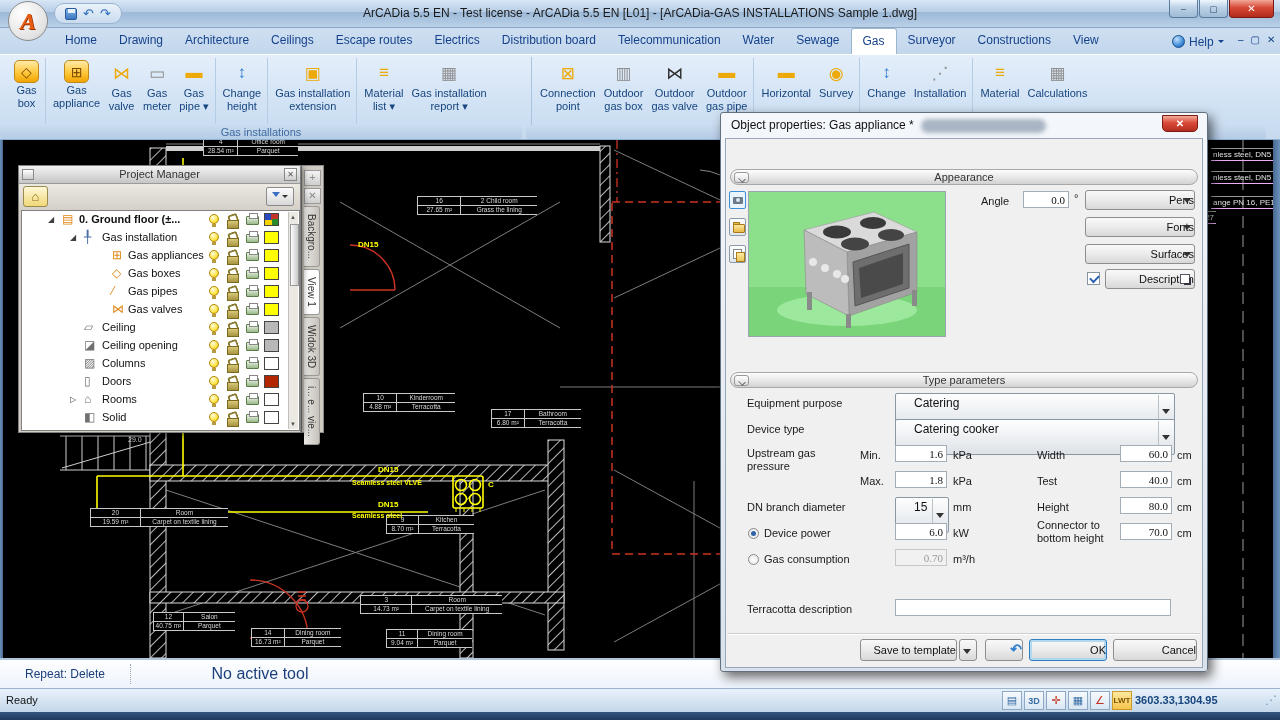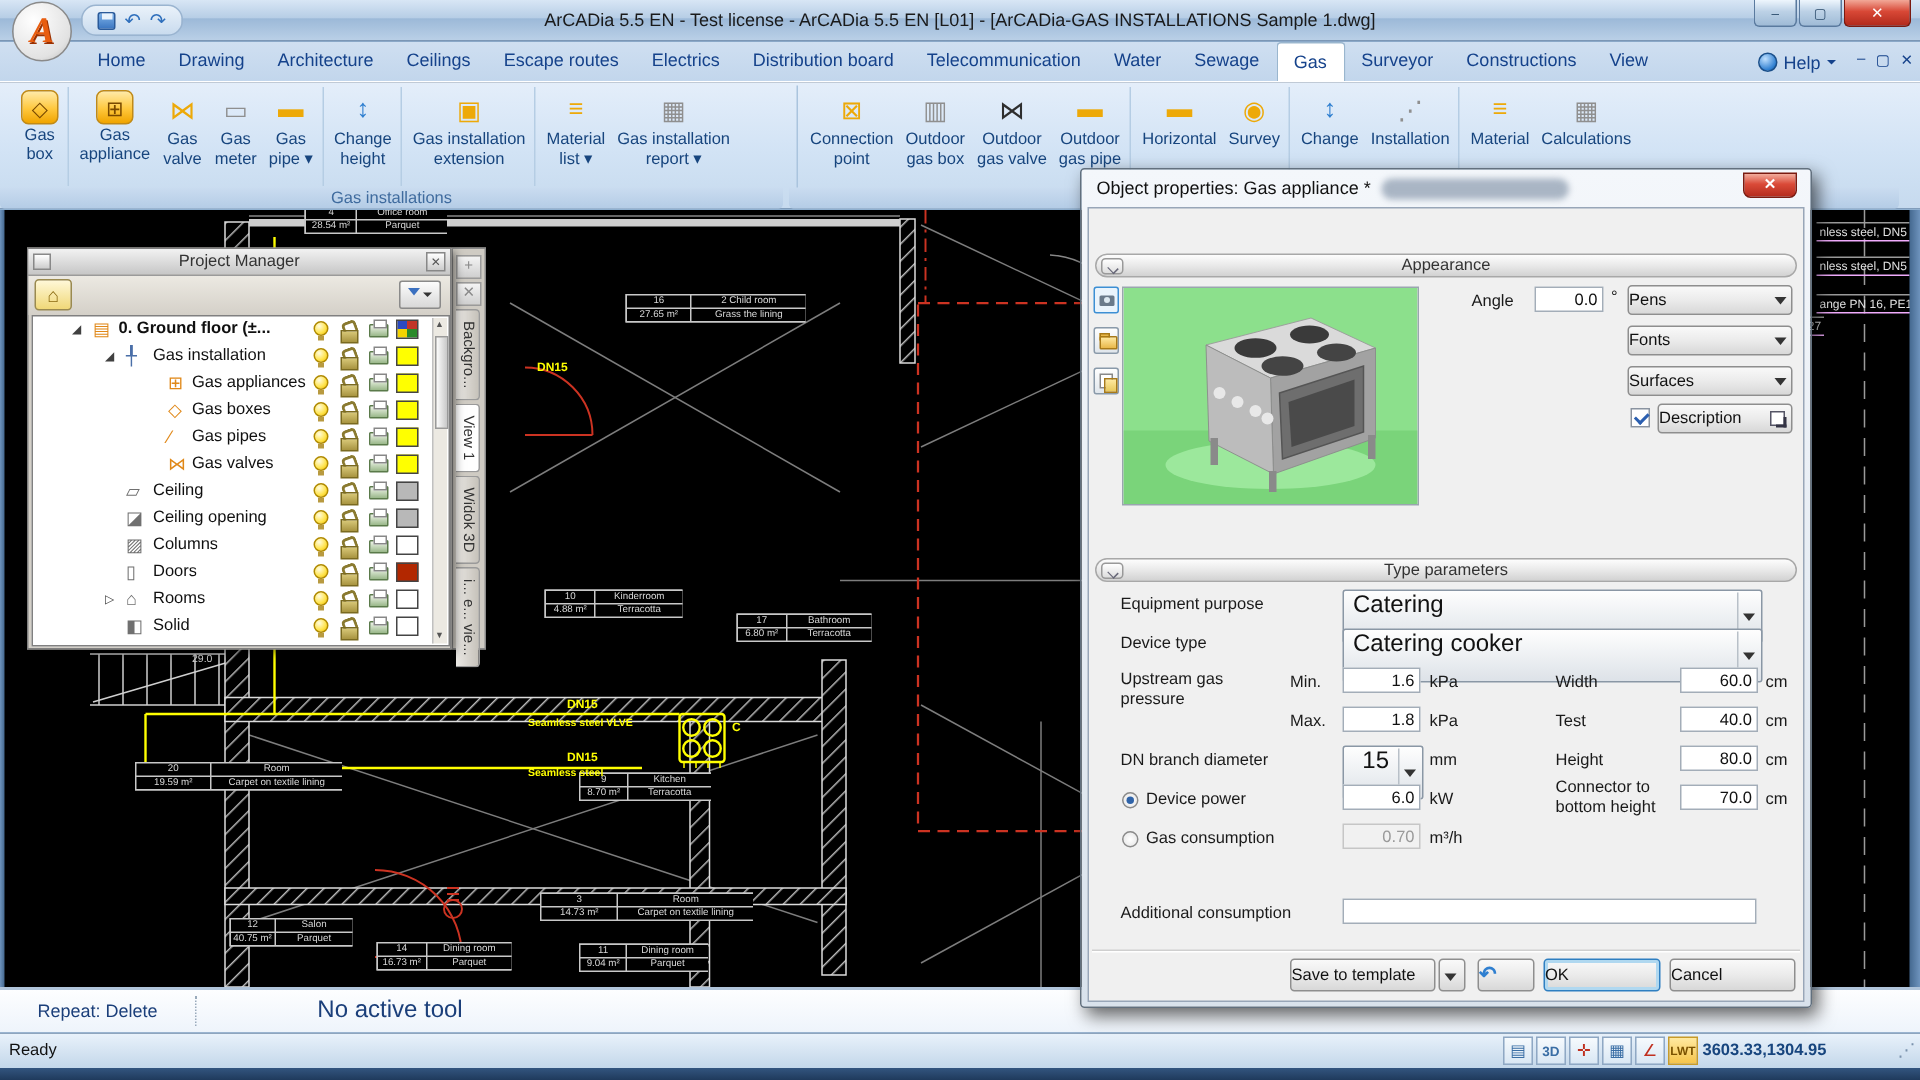--- a/index.html
+++ b/index.html
@@ -102,26 +102,26 @@
   .tbtn{position:absolute;left:3px;width:17px;height:18px;border:1px solid #8a9aaa;border-radius:2px;background:linear-gradient(#fefefe,#e0e6ec)}
   .tbtn.on{border:1px solid #3c8fd4;background:#eaf4fc}
   .cam::after{content:"";position:absolute;left:3px;top:5px;width:10px;height:7px;background:#6a7a8a;border-radius:1px}
   .cam::before{content:"";position:absolute;left:6px;top:6px;width:4px;height:4px;border-radius:50%;background:#dce8f0;z-index:1}
   .fold::after{content:"";position:absolute;left:3px;top:5px;width:10px;height:7px;background:linear-gradient(#ffe9a0,#e8b84a);border:1px solid #a87a18;border-radius:1px}
   .fold::before{content:"";position:absolute;left:3px;top:3px;width:5px;height:3px;background:#e8b84a;border:1px solid #a87a18}
   .copy::before{content:"";position:absolute;left:3px;top:3px;width:7px;height:8px;background:#fff;border:1px solid #888}
   .copy::after{content:"";position:absolute;left:6px;top:6px;width:7px;height:8px;background:linear-gradient(#ffe9a0,#e8c85a);border:1px solid #a87a18}
   #preview{position:absolute;left:22px;top:52px;width:198px;height:146px;border:1px solid #9aa5af}
   .dlbl{position:absolute;font-size:11px;color:#1a1a1a;line-height:13px}
-  .din{position:absolute;height:17px;border:1px solid #a3adb8;background:#fff;font-size:11px;text-align:right;padding:0 3px;font-family:Liberation Sans, sans-serif;color:#111}
+  .din{position:absolute;height:17px;border:1px solid #a3adb8;background:#fff;font-size:11px;text-align:right;padding:0 3px;font-family:Liberation Serif, serif;color:#111}
   .din.dis{background:#f1f1f1;color:#9a9a9a;border-color:#c6c6c6}
-  .dcombo{position:absolute;height:36px;border:1px solid #8a97a5;border-radius:2px;background:linear-gradient(#fefefe,#eceff2 55%,#dde2e8);font-size:16px;line-height:17px;padding:1px 20px 0 6px;color:#111;white-space:nowrap;overflow:hidden}
+  .dcombo{position:absolute;height:36px;border:1px solid #8a97a5;border-radius:2px;background:linear-gradient(#fefefe,#eceff2 55%,#dde2e8);font-size:12px;line-height:17px;padding:1px 20px 0 18px;color:#111;white-space:nowrap;overflow:hidden}
   .dcar{position:absolute;right:1px;top:1px;bottom:1px;width:15px;border-left:1px solid #b8c0c8;display:flex;align-items:center;justify-content:center}
   .dcar::after{content:"";width:0;height:0;border:4px solid transparent;border-top:5px solid #333;margin-top:4px}
-  .dbtn{position:absolute;height:20px;background:linear-gradient(#f9f9f9,#ebebeb 50%,#d8d8d8);border:1px solid #8e8e8e;border-radius:3px;font-size:11px;text-align:left;color:#111;line-height:18px}
+  .dbtn{position:absolute;height:20px;background:linear-gradient(#f9f9f9,#ebebeb 50%,#d8d8d8);border:1px solid #8e8e8e;border-radius:3px;font-size:11px;text-align:right;color:#111;line-height:18px}
   .dbtn.ok{border-color:#2f7fc1;box-shadow:0 0 0 2px #b0d8f0 inset}
   .bcar{position:absolute;right:3px;top:7px;width:0;height:0;border:4px solid transparent;border-top:5px solid #333}
   .rad{position:absolute;width:11px;height:11px;border:1px solid #8a8a8a;border-radius:50%;background:radial-gradient(#fff,#e4e4e4)}
   .rad.sel::after{content:"";position:absolute;left:2px;top:2px;width:5px;height:5px;border-radius:50%;background:#2f63a8}
   .chk{position:absolute;width:13px;height:13px;border:1px solid #8a93a0;background:#fff}
   .chk::after{content:"";position:absolute;left:2px;top:2px;width:7px;height:4px;border-left:2px solid #2b5fb0;border-bottom:2px solid #2b5fb0;transform:rotate(-45deg)}
   .descic{position:absolute;right:4px;top:4px;width:10px;height:10px;border:1px solid #556;background:#fff}
   .descic::after{content:"";position:absolute;right:-2px;bottom:-2px;width:5px;height:5px;border-right:2px solid #334;border-bottom:2px solid #334}
   #dhr{position:absolute;left:2px;top:494px;width:472px;border-top:1px solid #cfcfcf;border-bottom:1px solid #fff}
   .undoic{font-size:14px;color:#2f7fd0;font-weight:bold;line-height:18px}
@@ -699,21 +699,21 @@
       <div class="dlbl" style="left:227px;top:388px">kW</div>
       <div class="dlbl" style="left:311px;top:380px;width:78px">Connector to bottom height</div>
       <input class="din" style="left: 394px; top: 384px; width: 52px;" value="70.0">
       <div class="dlbl" style="left:451px;top:388px">cm</div>
 
       <span class="rad" style="left:22px;top:415px"></span>
       <div class="dlbl" style="left:38px;top:414px">Gas consumption</div>
       <input class="din dis" style="left: 169px; top: 410px; width: 52px;" value="0.70">
       <div class="dlbl" style="left:227px;top:414px">m³/h</div>
 
-      <div class="dlbl" style="left:21px;top:464px">Additional consumption</div>
+      <div class="dlbl" style="left:21px;top:464px">Terracotta description</div>
       <input class="din" style="left: 169px; top: 460px; width: 276px; text-align: left;" value="">
 
       <div id="dhr"></div>
       <div class="dbtn" style="left:134px;top:500px;width:97px;height:22px;line-height:20px">Save to template</div>
       <div class="dbtn" style="left:233px;top:500px;width:18px;height:22px">
           <span class="bcar" style="right:5px;top:9px"></span>
         </div>
       <div class="dbtn" style="left:259px;top:500px;width:38px;height:22px"><span class="undoic">↶</span></div>
       <div class="dbtn ok" style="left:303px;top:500px;width:78px;height:22px;line-height:20px">OK</div>
       <div class="dbtn" style="left:387px;top:500px;width:84px;height:22px;line-height:20px">Cancel</div>

